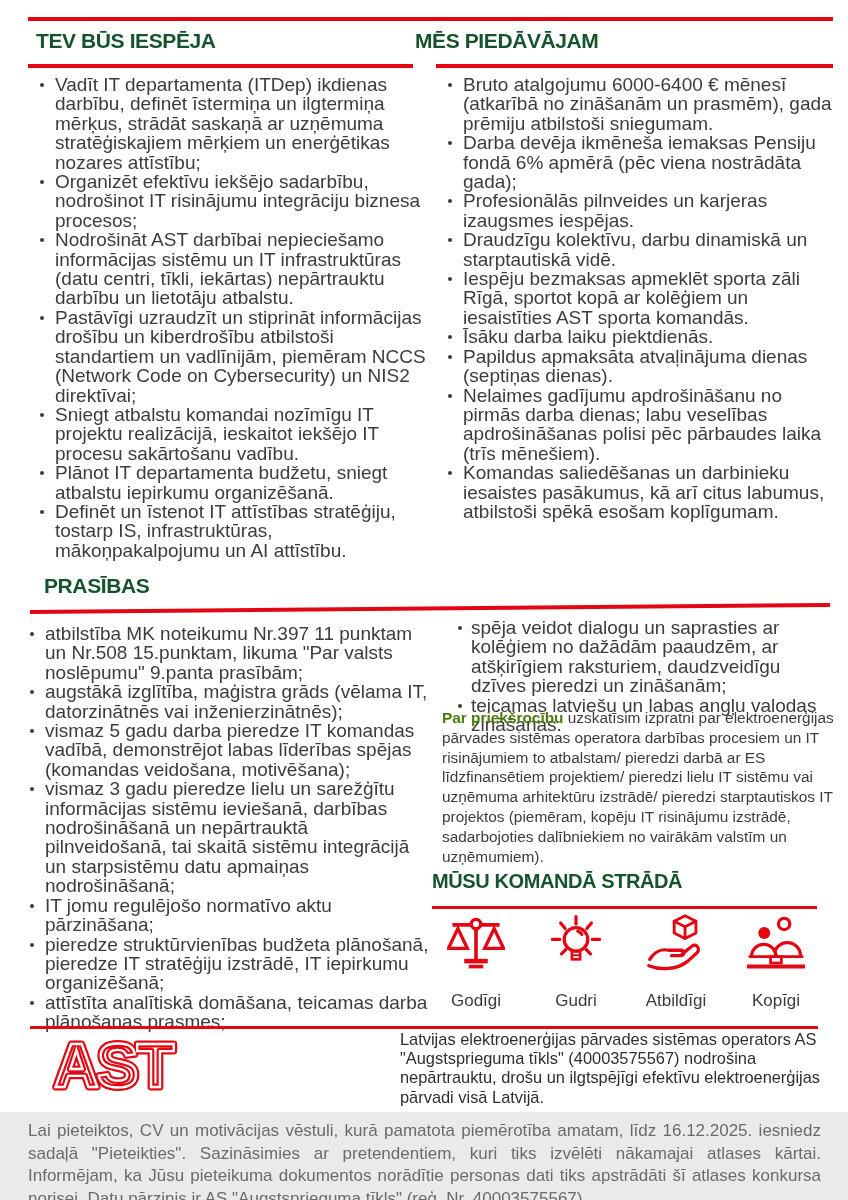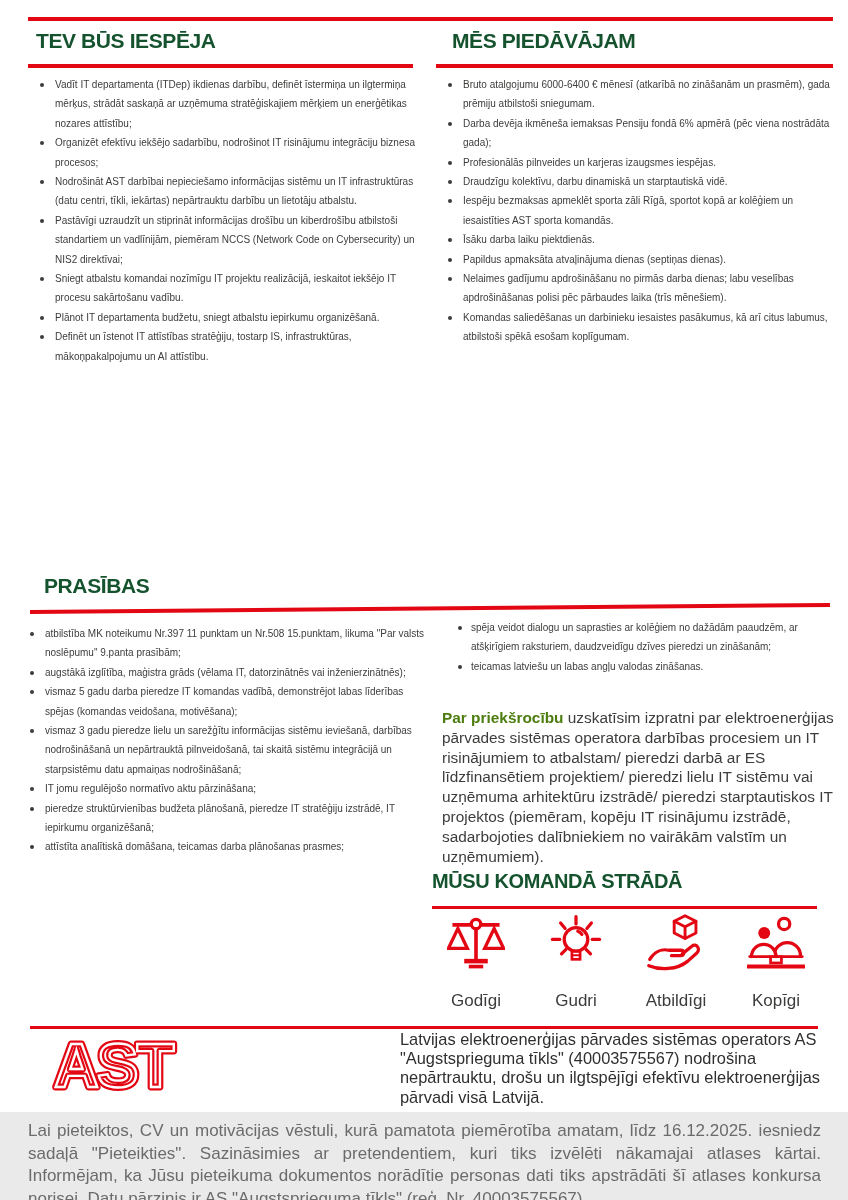--- a/index.html
+++ b/index.html
@@ -1,21 +1,21 @@
 <!DOCTYPE html>
 <html lang="lv"><head>
 <meta charset="utf-8">
 <style>
   *{margin:0;padding:0;box-sizing:border-box}
   html,body{width:848px;background:#fff}
   body{font-family:"Liberation Sans",sans-serif;-webkit-font-smoothing:antialiased}
   .page{position:relative;width:848px;height:1200px;background:#fff;overflow:hidden}
   .rule{position:absolute;background:#E30613}
   .hdr{position:absolute;font-weight:bold;color:#14532d;font-size:21px;letter-spacing:-0.4px;white-space:nowrap}
-  .blist{position:absolute;list-style:none;font-size:10px;line-height:19.4px;color:#3C3C3B}
+  .blist{position:absolute;list-style:none;font-size:19px;line-height:19.4px;color:#3C3C3B}
   .blist li{position:relative;padding-left:17px}
   .blist.tight li{padding-left:14px}
   .dot{position:absolute;left:2px;top:8px;width:4px;height:4px;border-radius:50%;background:#3C3C3B}
   .blist.tight .dot{left:1px}
   .para{position:absolute;font-size:15.4px;line-height:19.8px;color:#3C3C3B}
   .para b{color:#4d7c0f}
   .values-row{position:absolute;left:432px;top:913px;width:388px;display:flex;justify-content:space-between}
   .value{width:88px;text-align:center}
   .vicon{height:60px;display:flex;align-items:center;justify-content:center}
   .vicon svg{width:58px;height:58px;stroke:#E30613;fill:none;stroke-width:3.6}
@@ -42,21 +42,21 @@
 
   <li><span class="dot"></span><span>Vadīt IT departamenta (ITDep) ikdienas darbību, definēt īstermiņa un ilgtermiņa mērķus, strādāt saskaņā ar uzņēmuma stratēģiskajiem mērķiem un enerģētikas nozares attīstību;</span></li>
       <li><span class="dot"></span><span>Organizēt efektīvu iekšējo sadarbību, nodrošinot IT risinājumu integrāciju biznesa procesos;</span></li>
       <li><span class="dot"></span><span>Nodrošināt AST darbībai nepieciešamo informācijas sistēmu un IT infrastruktūras (datu centri, tīkli, iekārtas) nepārtrauktu darbību un lietotāju atbalstu.</span></li>
       <li><span class="dot"></span><span>Pastāvīgi uzraudzīt un stiprināt informācijas drošību un kiberdrošību atbilstoši standartiem un vadlīnijām, piemēram NCCS (Network Code on Cybersecurity) un NIS2 direktīvai;</span></li>
       <li><span class="dot"></span><span>Sniegt atbalstu komandai nozīmīgu IT projektu realizācijā, ieskaitot iekšējo IT procesu sakārtošanu vadību.</span></li>
       <li><span class="dot"></span><span>Plānot IT departamenta budžetu, sniegt atbalstu iepirkumu organizēšanā.</span></li>
       <li><span class="dot"></span><span>Definēt un īstenot IT attīstības stratēģiju, tostarp IS, infrastruktūras, mākoņpakalpojumu un AI attīstību.</span></li>
     </ul>
 
-  <h2 class="hdr" style="left:452px;top:29px">MĒS PIEDĀVĀJAM</h2>
+  <h2 class="hdr" style="left:415px;top:29px">MĒS PIEDĀVĀJAM</h2>
   <ul class="blist" style="left:446px;top:75px;width:392px">
 
   <li><span class="dot"></span><span>Bruto atalgojumu 6000-6400 € mēnesī (atkarībā no zināšanām un prasmēm), gada prēmiju atbilstoši sniegumam.</span></li>
       <li><span class="dot"></span><span>Darba devēja ikmēneša iemaksas Pensiju fondā 6% apmērā (pēc viena nostrādāta gada);</span></li>
       <li><span class="dot"></span><span>Profesionālās pilnveides un karjeras izaugsmes iespējas.</span></li>
       <li><span class="dot"></span><span>Draudzīgu kolektīvu, darbu dinamiskā un starptautiskā vidē.</span></li>
       <li><span class="dot"></span><span>Iespēju bezmaksas apmeklēt sporta zāli Rīgā, sportot kopā ar kolēģiem un iesaistīties AST sporta komandās.</span></li>
       <li><span class="dot"></span><span>Īsāku darba laiku piektdienās.</span></li>
       <li><span class="dot"></span><span>Papildus apmaksāta atvaļinājuma dienas (septiņas dienas).</span></li>
       <li><span class="dot"></span><span>Nelaimes gadījumu apdrošināšanu no pirmās darba dienas; labu veselības apdrošināšanas polisi pēc pārbaudes laika (trīs mēnešiem).</span></li>

